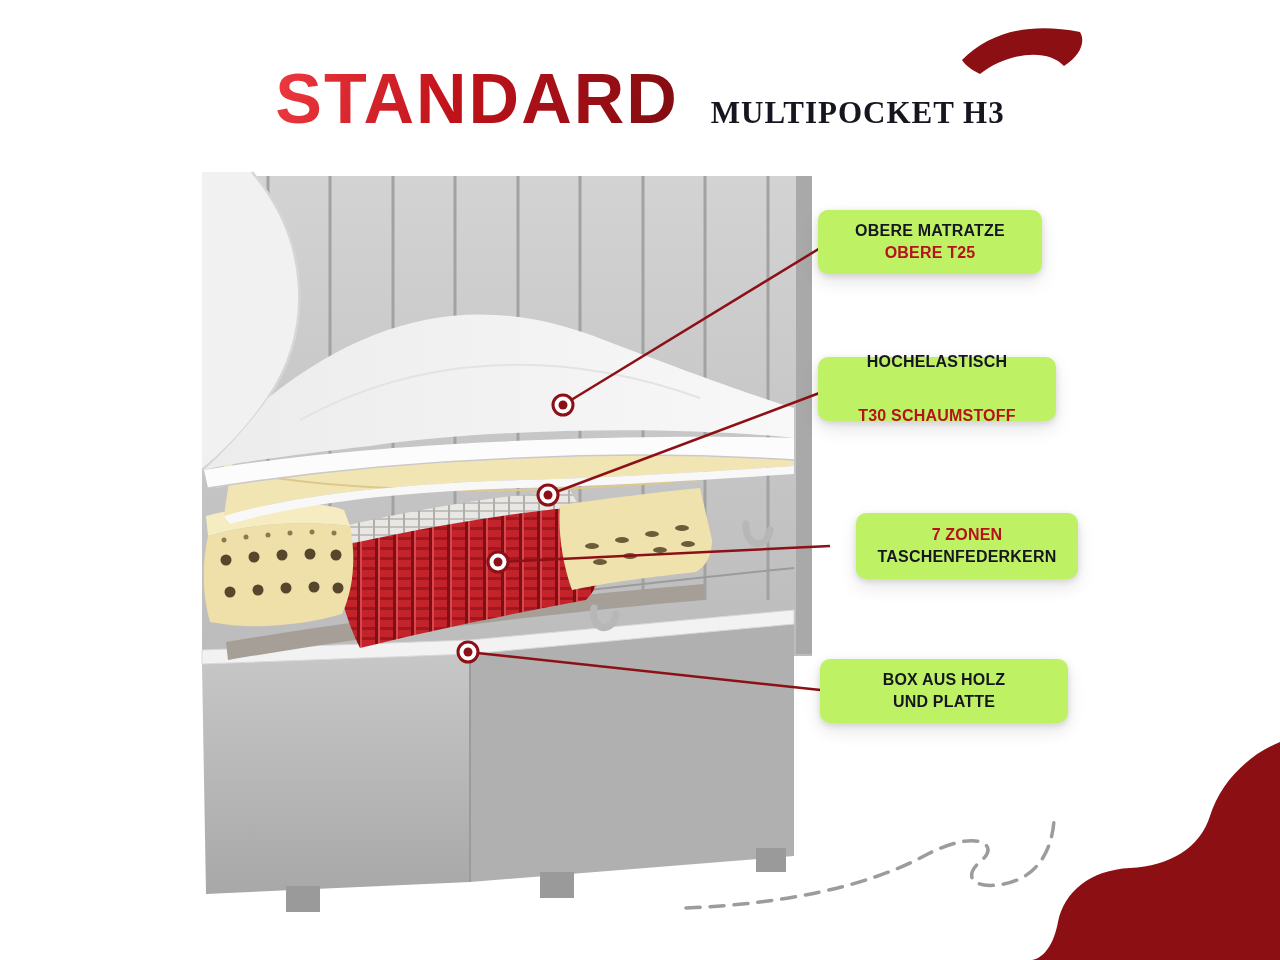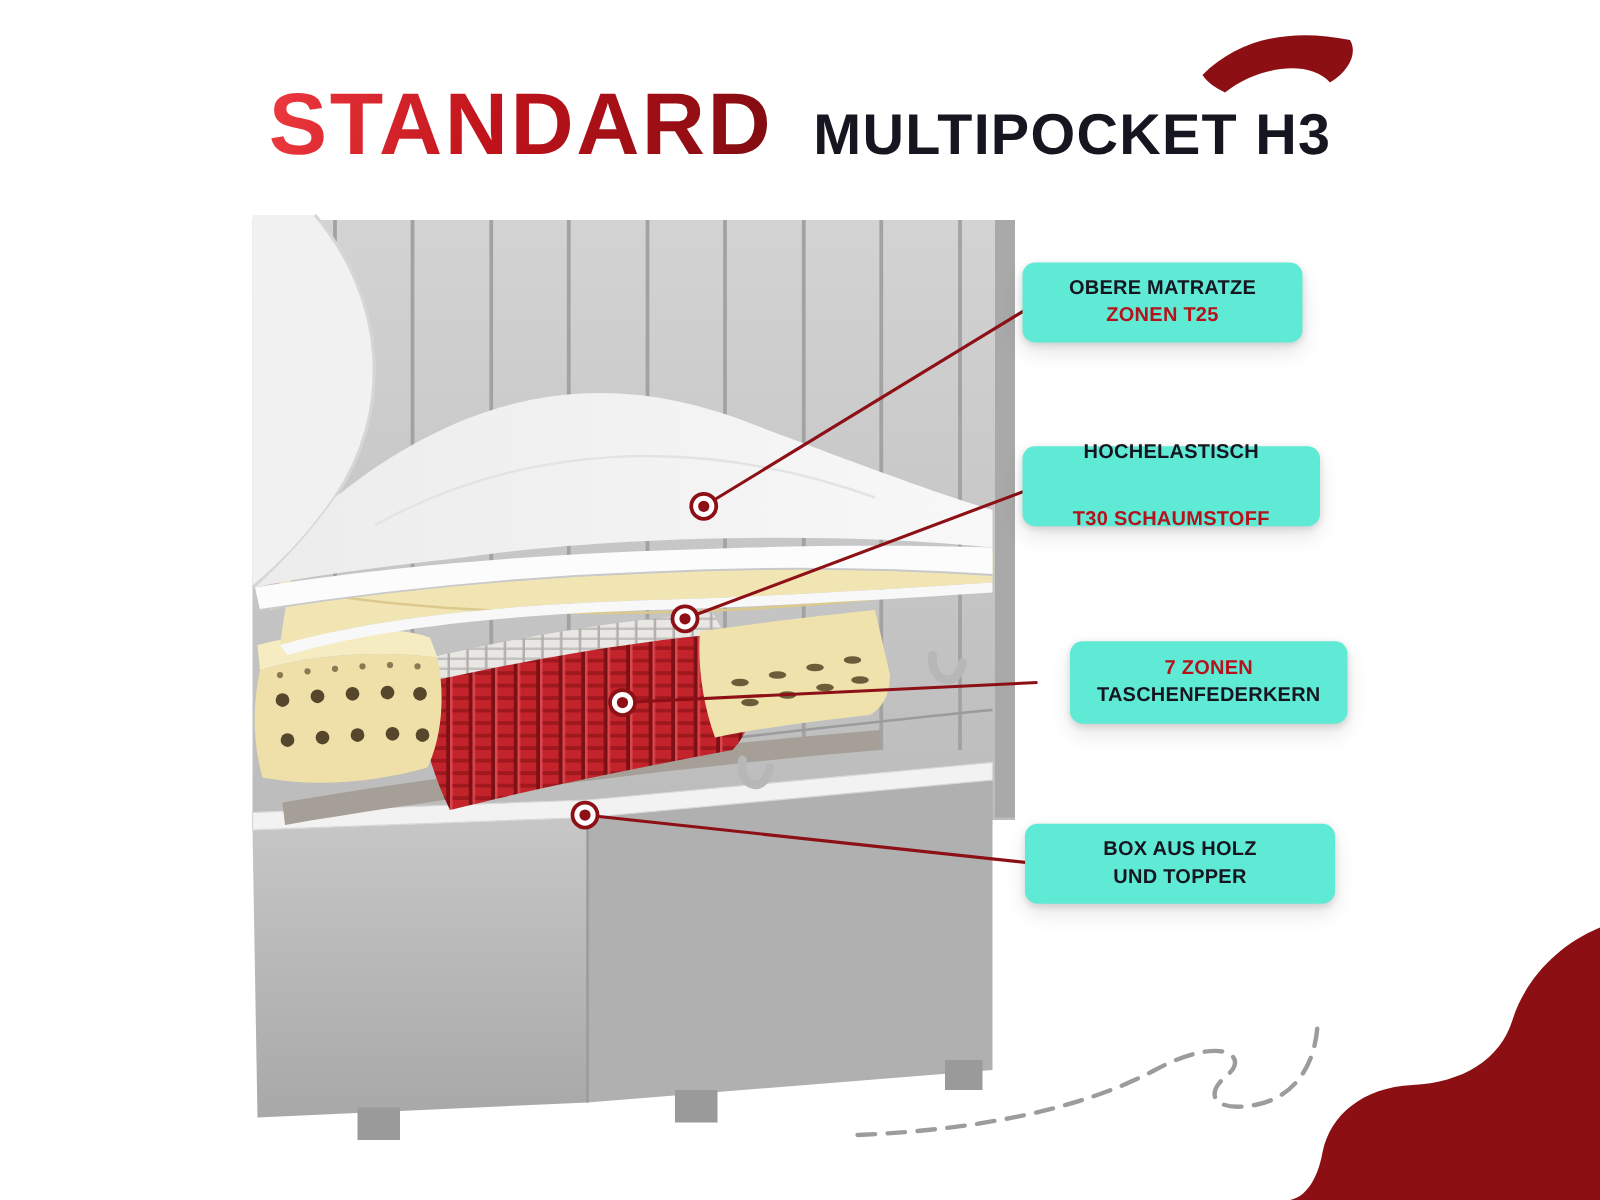--- a/index.html
+++ b/index.html
@@ -22,27 +22,28 @@
     position:absolute;top:64px;left:0;right:0;
     display:flex;justify-content:center;align-items:baseline;gap:32px;
     z-index:3;
   }
   .t-main{
     font-size:70px;font-weight:800;letter-spacing:2px;line-height:1;
     background:linear-gradient(105deg,#ee3940 0%,#c0121a 45%,#7f0c11 100%);
     -webkit-background-clip:text;background-clip:text;color:transparent;
   }
   .t-sub{
-    font-size:46px;font-weight:700;letter-spacing:1px;line-height:1;
+    font-size:31px;font-weight:700;letter-spacing:1px;line-height:1;
     color:var(--text-dark);
+    font-family:Liberation Serif, serif;
   }
 
   .callout{
     position:absolute;z-index:4;
-    background:#5eead4;border-radius:10px;
+    background:#bef264;border-radius:10px;
     box-shadow:0 2px 6px rgba(0,0,0,.12),0 8px 18px rgba(0,0,0,.10);
     display:flex;flex-direction:column;justify-content:center;align-items:center;
     text-align:center;padding:10px 12px;box-sizing:border-box;
   }
   .callout .l{
     font-size:16px;font-weight:700;line-height:1.4;letter-spacing:.2px;
     color:var(--text-dark);white-space:nowrap;
   }
   .callout .l.red{color:var(--accent-red);}
   #co1{left:818px;top:210px;width:224px;height:64px;}
@@ -195,28 +196,28 @@
     </g>
   </svg>
 
   <div class="title-row">
     <span class="t-main">STANDARD</span>
     <span class="t-sub">MULTIPOCKET H3</span>
   </div>
 
   <div class="callout" id="co1">
     <span class="l">OBERE MATRATZE</span>
-    <span class="l red">ZONEN T25</span>
+    <span class="l red">OBERE T25</span>
   </div>
   <div class="callout" id="co2">
     <span class="l">HOCHELASTISCH</span>
     <span class="l red">T30 SCHAUMSTOFF</span>
   </div>
   <div class="callout" id="co3">
     <span class="l red">7 ZONEN</span>
     <span class="l">TASCHENFEDERKERN</span>
   </div>
   <div class="callout" id="co4">
     <span class="l">BOX AUS HOLZ</span>
-    <span class="l">UND TOPPER</span>
+    <span class="l">UND PLATTE</span>
   </div>
 
 </div>
 
 </body></html>

